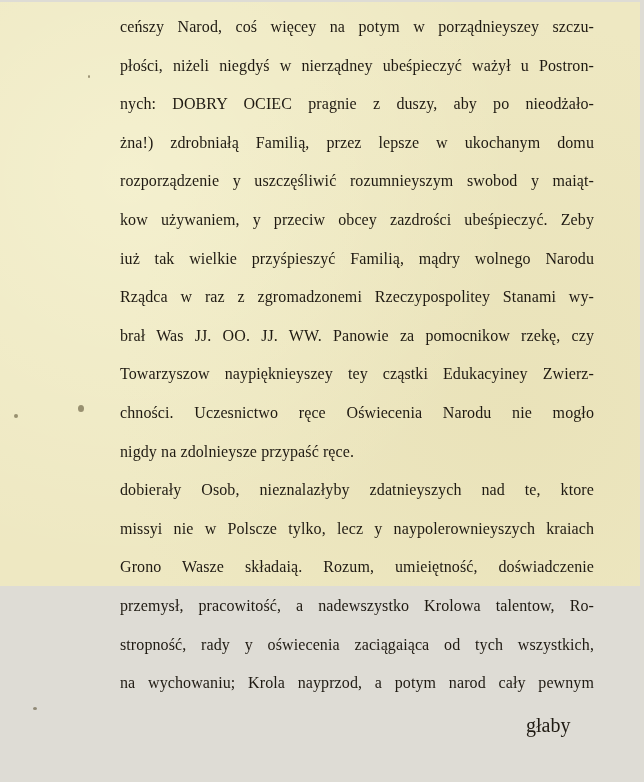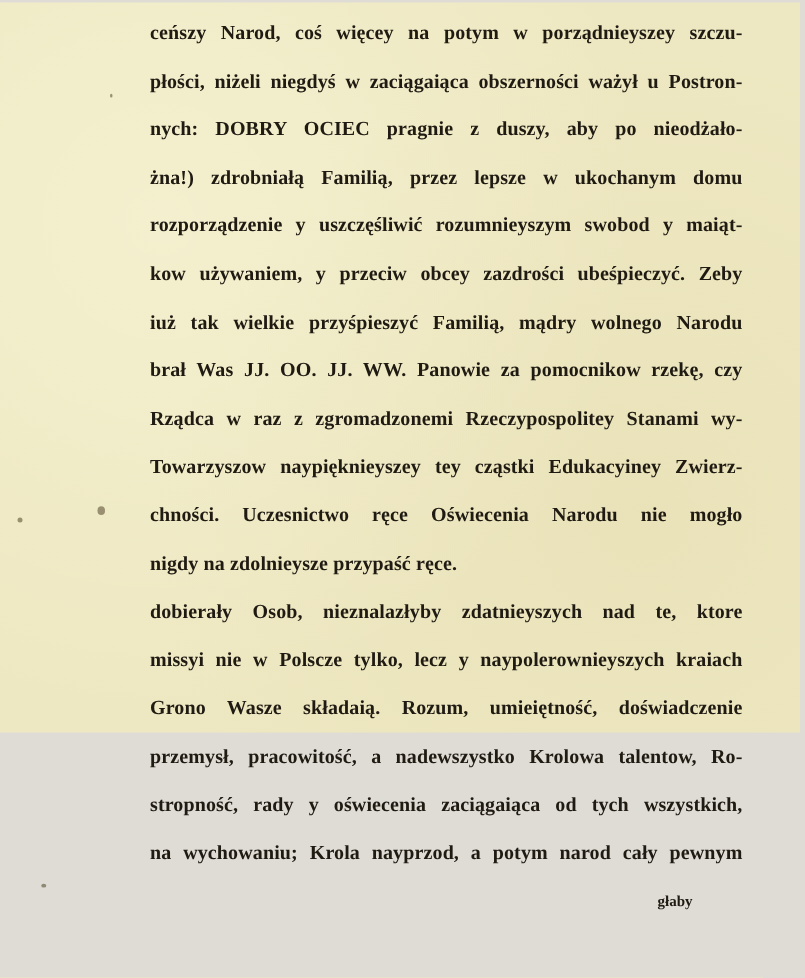--- a/index.html
+++ b/index.html
@@ -10,21 +10,20 @@
       overflow: hidden;
     }
     .page {
       position: absolute;
       left: 0; top: 2px;
       width: 640px; height: 584px;
       background: #eee8c2;
       background-image:
         radial-gradient(circle at 20% 30%, rgba(255,255,230,0.35), rgba(0,0,0,0) 60%),
         radial-gradient(circle at 80% 70%, rgba(220,210,160,0.25), rgba(0,0,0,0) 60%);
-      font-weight: bold;
     }
     .text-block {
       position: absolute;
       left: 120px;
       top: 6px;
       width: 474px;
       font-family: "Liberation Serif", "DejaVu Serif", serif;
       font-size: 16px;
       color: #1f1a12;
     }
@@ -38,48 +37,48 @@
     }
     .line.last, .line.short {
       text-align-last: left;
     }
     .line.indent { padding-left: 40px; }
     .catchword {
       position: absolute;
       left: 526px;
       top: 712px;
       font-family: "Liberation Serif", "DejaVu Serif", serif;
-      font-size: 12px;
+      font-size: 20px;
       color: #1f1a12;
     }
     .speck {
       position: absolute;
       border-radius: 50%;
       background: rgba(80,70,40,0.55);
     }
   </style>
 </head>
 <body>
 
 <div class="page">
   <div class="speck" style="left:78px;top:403px;width:6px;height:7px;"></div>
   <div class="speck" style="left:14px;top:412px;width:4px;height:4px;"></div>
   <div class="speck" style="left:33px;top:705px;width:4px;height:3px;"></div>
   <div class="speck" style="left:88px;top:73px;width:2px;height:3px;"></div>
 
   <div class="text-block">
     <div class="line">ceńszy Narod, coś więcey na potym w porządnieyszey szczu-</div>
-    <div class="line">płości, niżeli niegdyś w zaciągaiąca obszerności ważył u Postron-</div>
+    <div class="line">płości, niżeli niegdyś w nierządney ubeśpieczyć ważył u Postron-</div>
     <div class="line">nych: DOBRY OCIEC pragnie z duszy, aby po nieodżało-</div>
     <div class="line">żna!) zdrobniałą Familią, przez lepsze w ukochanym domu</div>
     <div class="line">rozporządzenie y uszczęśliwić rozumnieyszym swobod y maiąt-</div>
     <div class="line">kow używaniem, y przeciw obcey zazdrości ubeśpieczyć. Zeby</div>
     <div class="line">iuż tak wielkie przyśpieszyć Familią, mądry wolnego Narodu</div>
+    <div class="line">Rządca w raz z zgromadzonemi Rzeczypospolitey Stanami wy-</div>
     <div class="line">brał Was JJ. OO. JJ. WW. Panowie za pomocnikow rzekę, czy</div>
-    <div class="line">Rządca w raz z zgromadzonemi Rzeczypospolitey Stanami wy-</div>
     <div class="line">Towarzyszow naypięknieyszey tey cząstki Edukacyiney Zwierz-</div>
     <div class="line">chności. Uczesnictwo ręce Oświecenia Narodu nie mogło</div>
     <div class="line short">nigdy na zdolnieysze przypaść ręce.</div>
     <div class="line">dobierały Osob, nieznalazłyby zdatnieyszych nad te, ktore</div>
     <div class="line">missyi nie w Polscze tylko, lecz y naypolerownieyszych kraiach</div>
     <div class="line">Grono Wasze składaią. Rozum, umieiętność, doświadczenie</div>
     <div class="line">przemysł, pracowitość, a nadewszystko Krolowa talentow, Ro-</div>
     <div class="line">stropność, rady y oświecenia zaciągaiąca od tych wszystkich,</div>
     <div class="line">na wychowaniu; Krola nayprzod, a potym narod cały pewnym</div>
 

